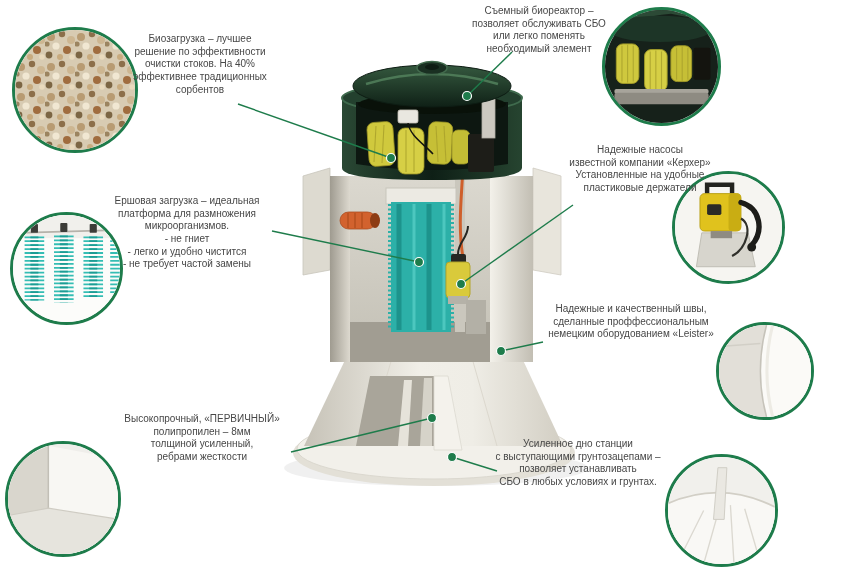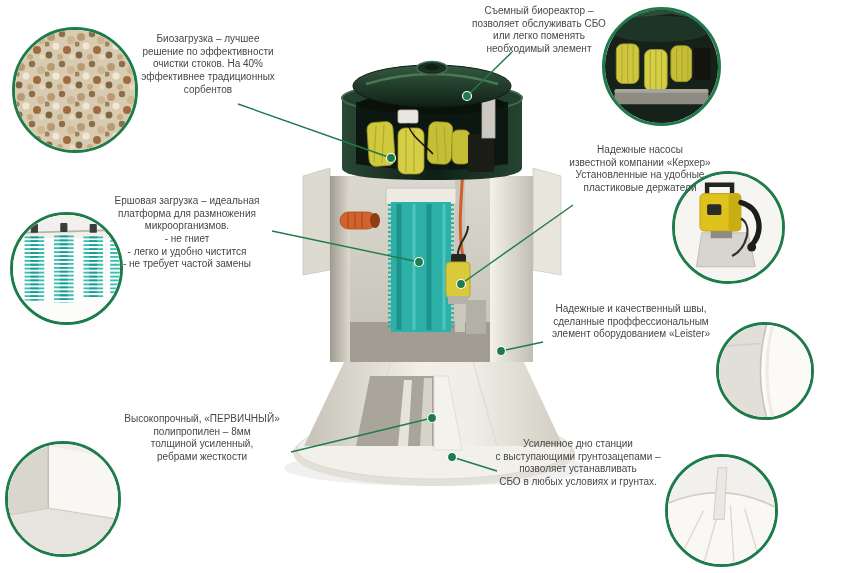--- a/index.html
+++ b/index.html
@@ -157,42 +157,42 @@
       <circle cx="391" cy="158" r="4.5"></circle>
       <circle cx="467" cy="96" r="4.5"></circle>
       <circle cx="419" cy="262" r="4.5"></circle>
       <circle cx="461" cy="284" r="4.5"></circle>
       <circle cx="501" cy="351" r="4.5"></circle>
       <circle cx="432" cy="418" r="4.5"></circle>
       <circle cx="452" cy="457" r="4.5"></circle>
     </g>
   </svg>
 
-  <div class="note" style="left:116px; top:33px;  width:168px;margin-left:8px;">Биозагрузка – лучшее
+  <div class="note" style="left:116px; top:33px;  width:168px;">Биозагрузка – лучшее
 решение по эффективности
 очистки стоков. На 40%
 эффективнее традиционных
 сорбентов</div>
   <div class="note" style="left:460px; top:5px;   width:158px;">Съемный биореактор –
 позволяет обслуживать СБО
 или легко поменять
 необходимый элемент</div>
   <div class="note" style="left:558px; top:144px; width:164px;">Надежные насосы
 известной компании «Керхер»
 Установленные на удобные
 пластиковые держатели</div>
   <div class="note" style="left:92px;  top:195px; width:190px;">Ершовая загрузка – идеальная
 платформа для размножения
 микроорганизмов.
 - не гниет
 - легко и удобно чистится
 - не требует частой замены</div>
   <div class="note" style="left:528px; top:303px; width:206px;">Надежные и качественный швы,
 сделанные проффессиональным
-элемент оборудованием «Leister»</div>
+немецким оборудованием «Leister»</div>
   <div class="note" style="left:110px; top:413px; width:184px;">Высокопрочный, «ПЕРВИЧНЫЙ»
 полипропилен – 8мм
 толщиной усиленный,
 ребрами жесткости</div>
   <div class="note" style="left:490px; top:438px; width:176px;">Усиленное дно станции
 с выступающими грунтозацепами –
 позволяет устанавливать
 СБО в любых условиях и грунтах.</div>
 
   <div class="photo-circle" style="left:12px; top:27px; width:126px; height:126px;">

